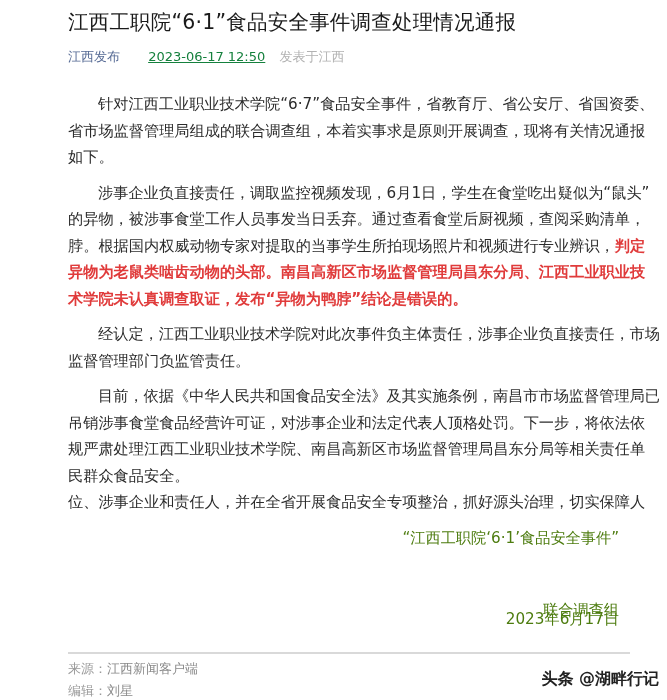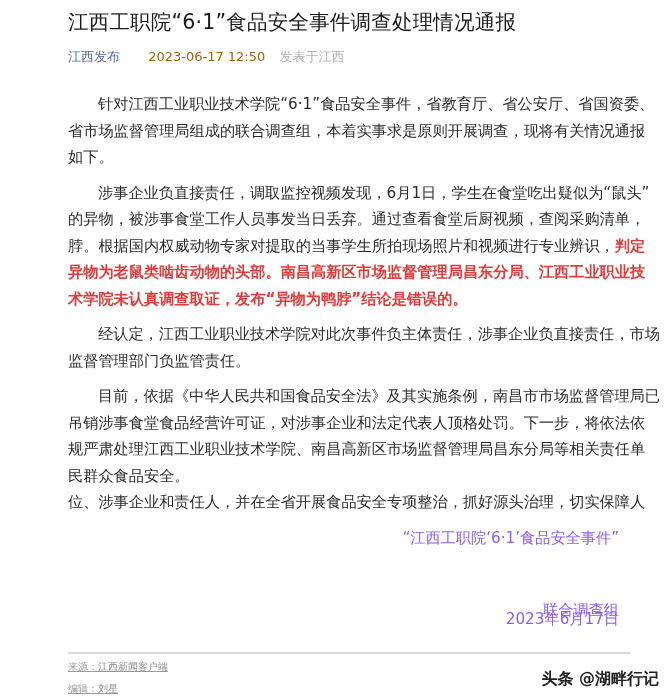--- a/index.html
+++ b/index.html
@@ -11,40 +11,40 @@
   .title {
     position: absolute; left: 68px; top: 8px;
     font-size: 20.5px; color: #1a1a1a; letter-spacing: 0.2px;
     white-space: nowrap;
   }
   .meta {
     position: absolute; left: 68px; top: 48px;
     font-size: 13px; white-space: nowrap;
   }
   .meta .source { color: #576b95; margin-right: 24px; }
-  .meta .time { color: #a16207; margin-right: 10px; }
+  .meta .time { color: #15803d; margin-right: 10px; text-decoration: underline; }
   .meta .loc { color: #b2b2b2; }
   .body {
     position: absolute; left: 68px; top: 91px; width: 560px;
     font-size: 15.2px; line-height: 26.5px; color: #2b2b2b;
   }
   .line { display: block; white-space: nowrap; height: 26.5px; }
   .indent { padding-left: 30px; }
   .para { margin-bottom: 9px; }
   .red { color: #e03b3b; font-weight: bold; }
   .sign {
     position: absolute; right: 48px; text-align: right;
-    font-size: 15.2px; color: #8b5cf6; white-space: nowrap;
+    font-size: 15.2px; color: #4d7c0f; white-space: nowrap;
   }
   .divider {
     position: absolute; left: 68px; top: 652px; width: 562px; height: 2px;
     background: #d9d9d9;
   }
   .footer-line {
-    position: absolute; left: 68px; font-size: 10px; color: #9a9a9a; white-space: nowrap; text-decoration: underline;
+    position: absolute; left: 68px; font-size: 13px; color: #9a9a9a; white-space: nowrap;
   }
   .footer-line .val { color: #8a8a8a; }
   .watermark {
     position: absolute; right: 8px; top: 669px; font-size: 16px; color: #222;
     white-space: nowrap; font-weight: bold;
     text-shadow: 0 0 2px #fff;
   }
 </style>
 </head>
 <body>
@@ -52,21 +52,21 @@
 <div class="title">江西工职院“6·1”食品安全事件调查处理情况通报</div>
 
 <div class="meta">
   <span class="source">江西发布</span>
   <span class="time">2023-06-17 12:50</span>
   <span class="loc">发表于江西</span>
 </div>
 
 <div class="body">
   <div class="para">
-    <span class="line indent">针对江西工业职业技术学院“6·1”食品安全事件，省教育厅、省公安厅、省国资委、</span>
+    <span class="line indent">针对江西工业职业技术学院“6·7”食品安全事件，省教育厅、省公安厅、省国资委、</span>
     <span class="line">省市场监督管理局组成的联合调查组，本着实事求是原则开展调查，现将有关情况通报</span>
     <span class="line">如下。</span>
   </div>
   <div class="para">
     <span class="line indent">涉事企业负直接责任，调取监控视频发现，6月1日，学生在食堂吃出疑似为“鼠头”</span>
     <span class="line">的异物，被涉事食堂工作人员事发当日丢弃。通过查看食堂后厨视频，查阅采购清单，</span>
     <span class="line"><span>脖。根据国内权威动物专家对提取的当事学生所拍现场照片和视频进行专业辨识，</span><span class="red">判定</span></span>
     <span class="line red">异物为老鼠类啮齿动物的头部。南昌高新区市场监督管理局昌东分局、江西工业职业技</span>
     <span class="line red">术学院未认真调查取证，发布“异物为鸭脖”结论是错误的。</span>
   </div>

